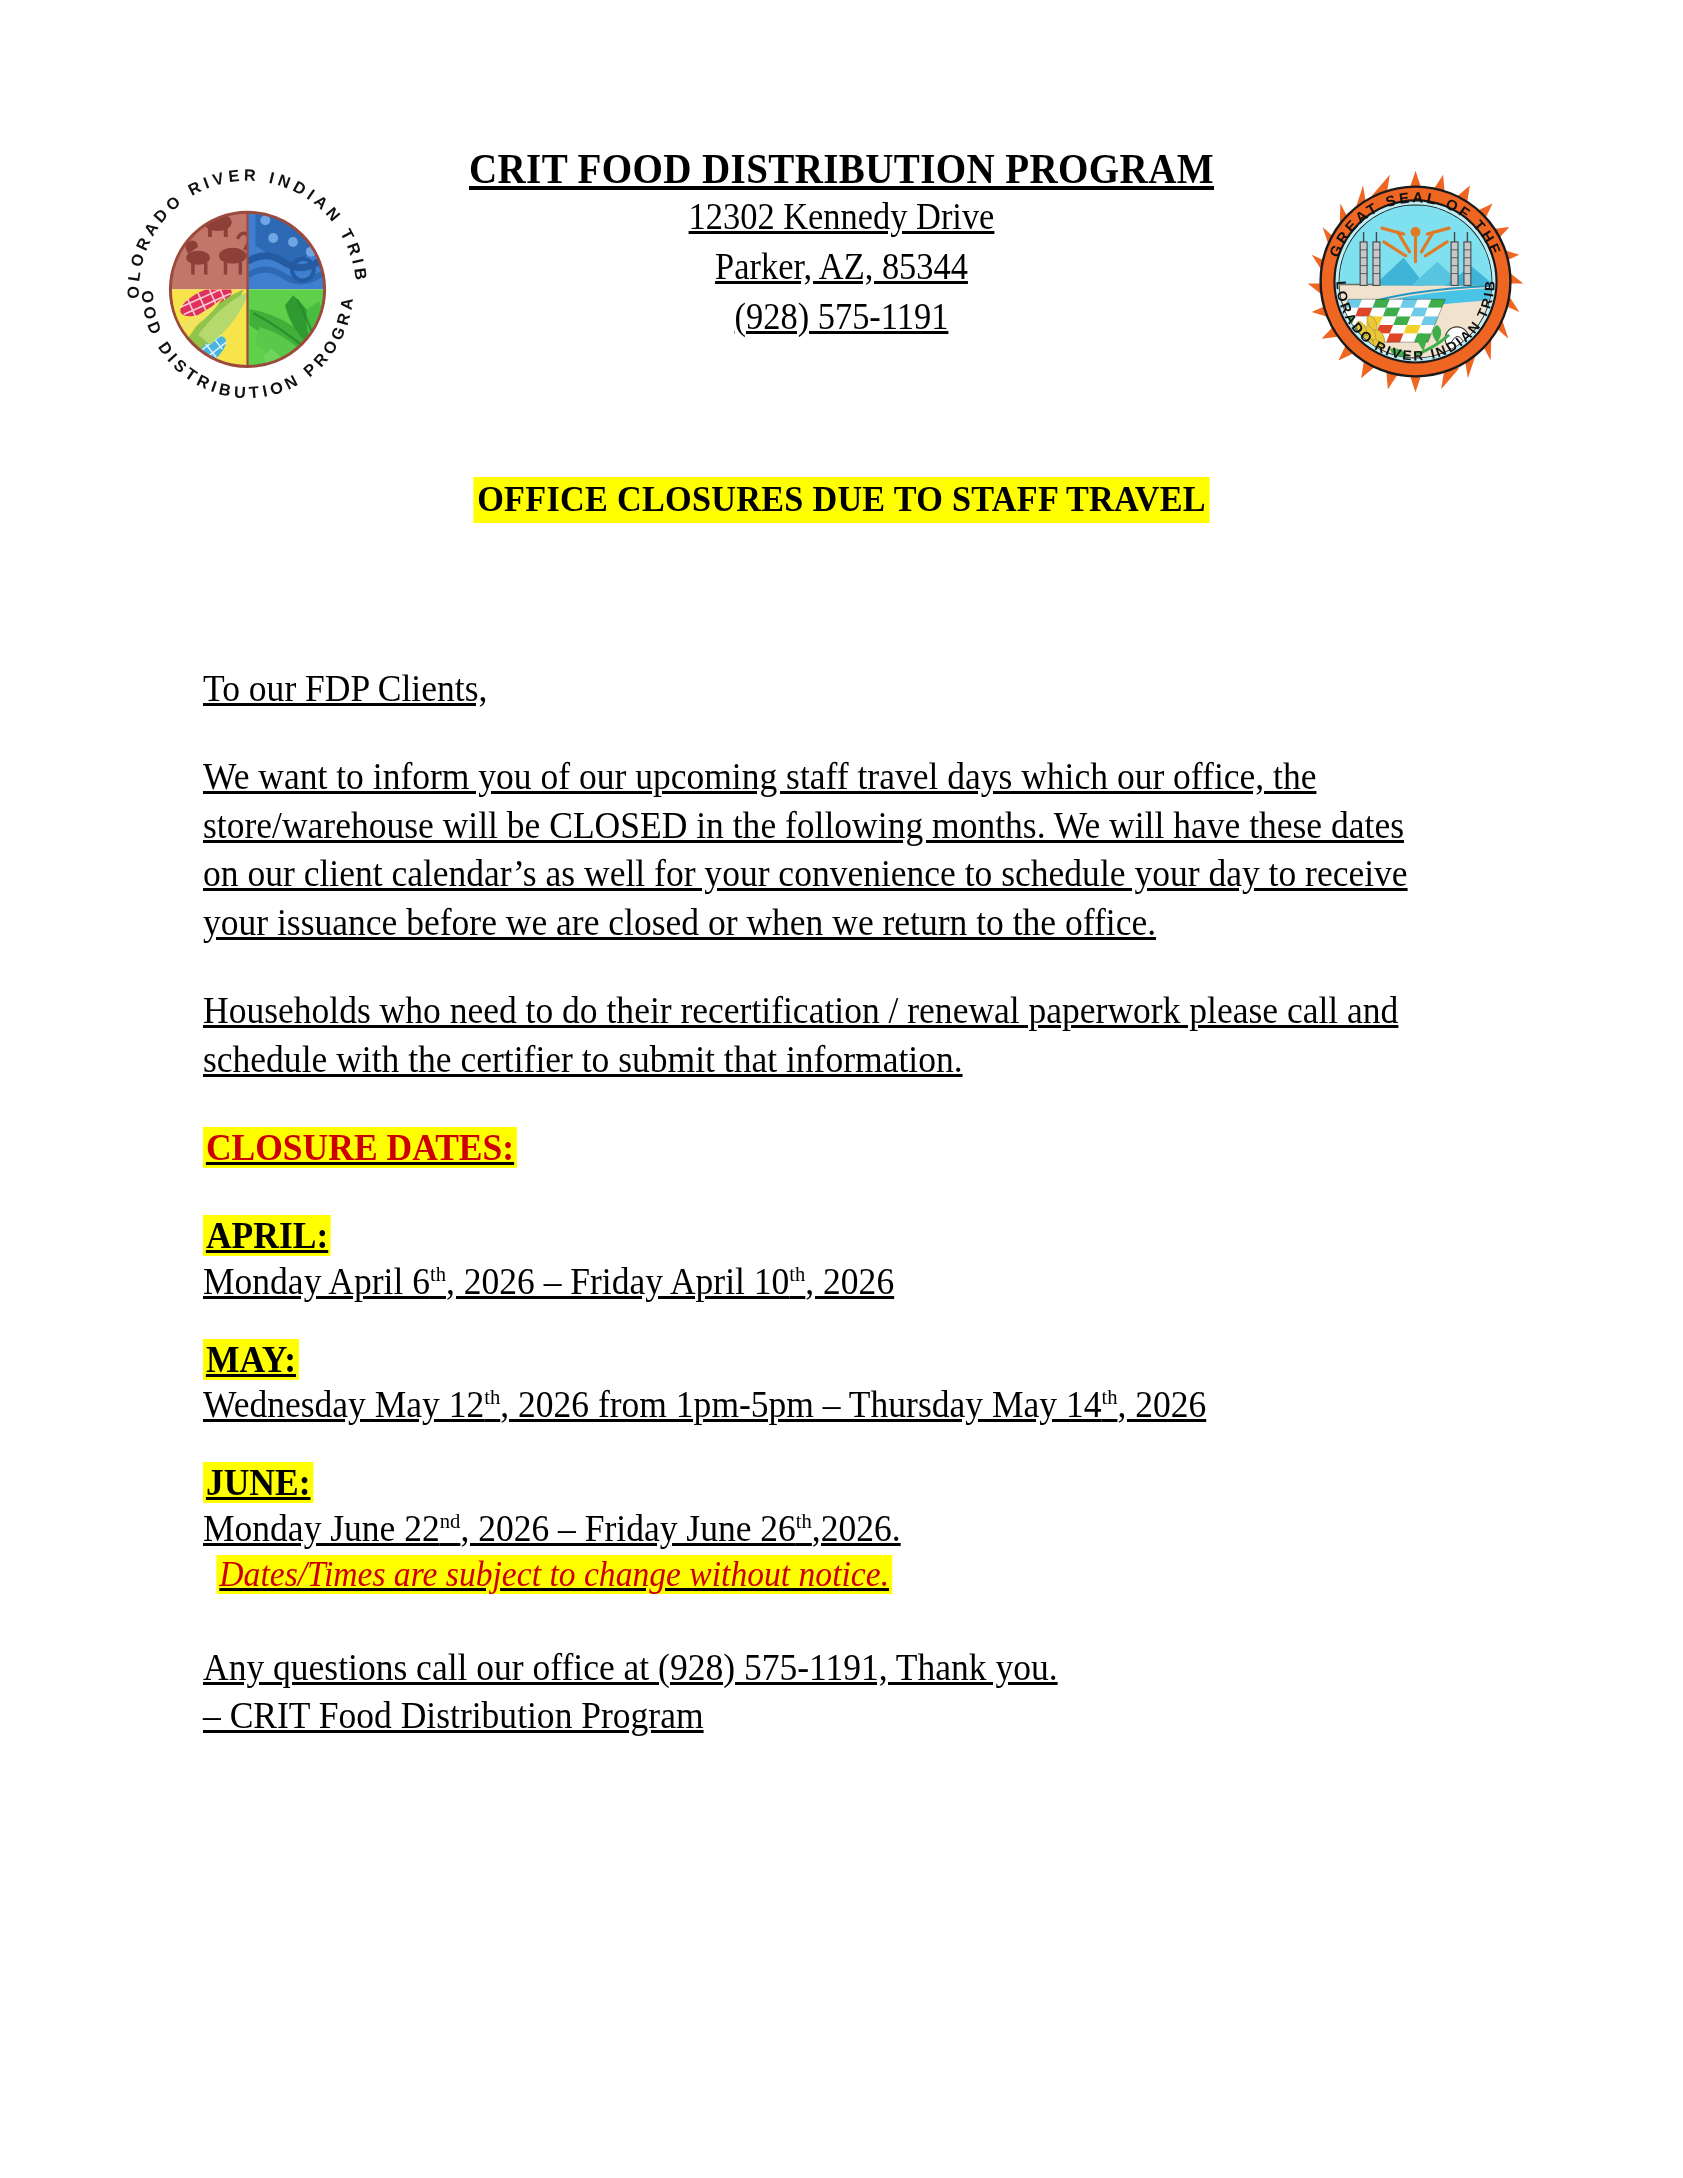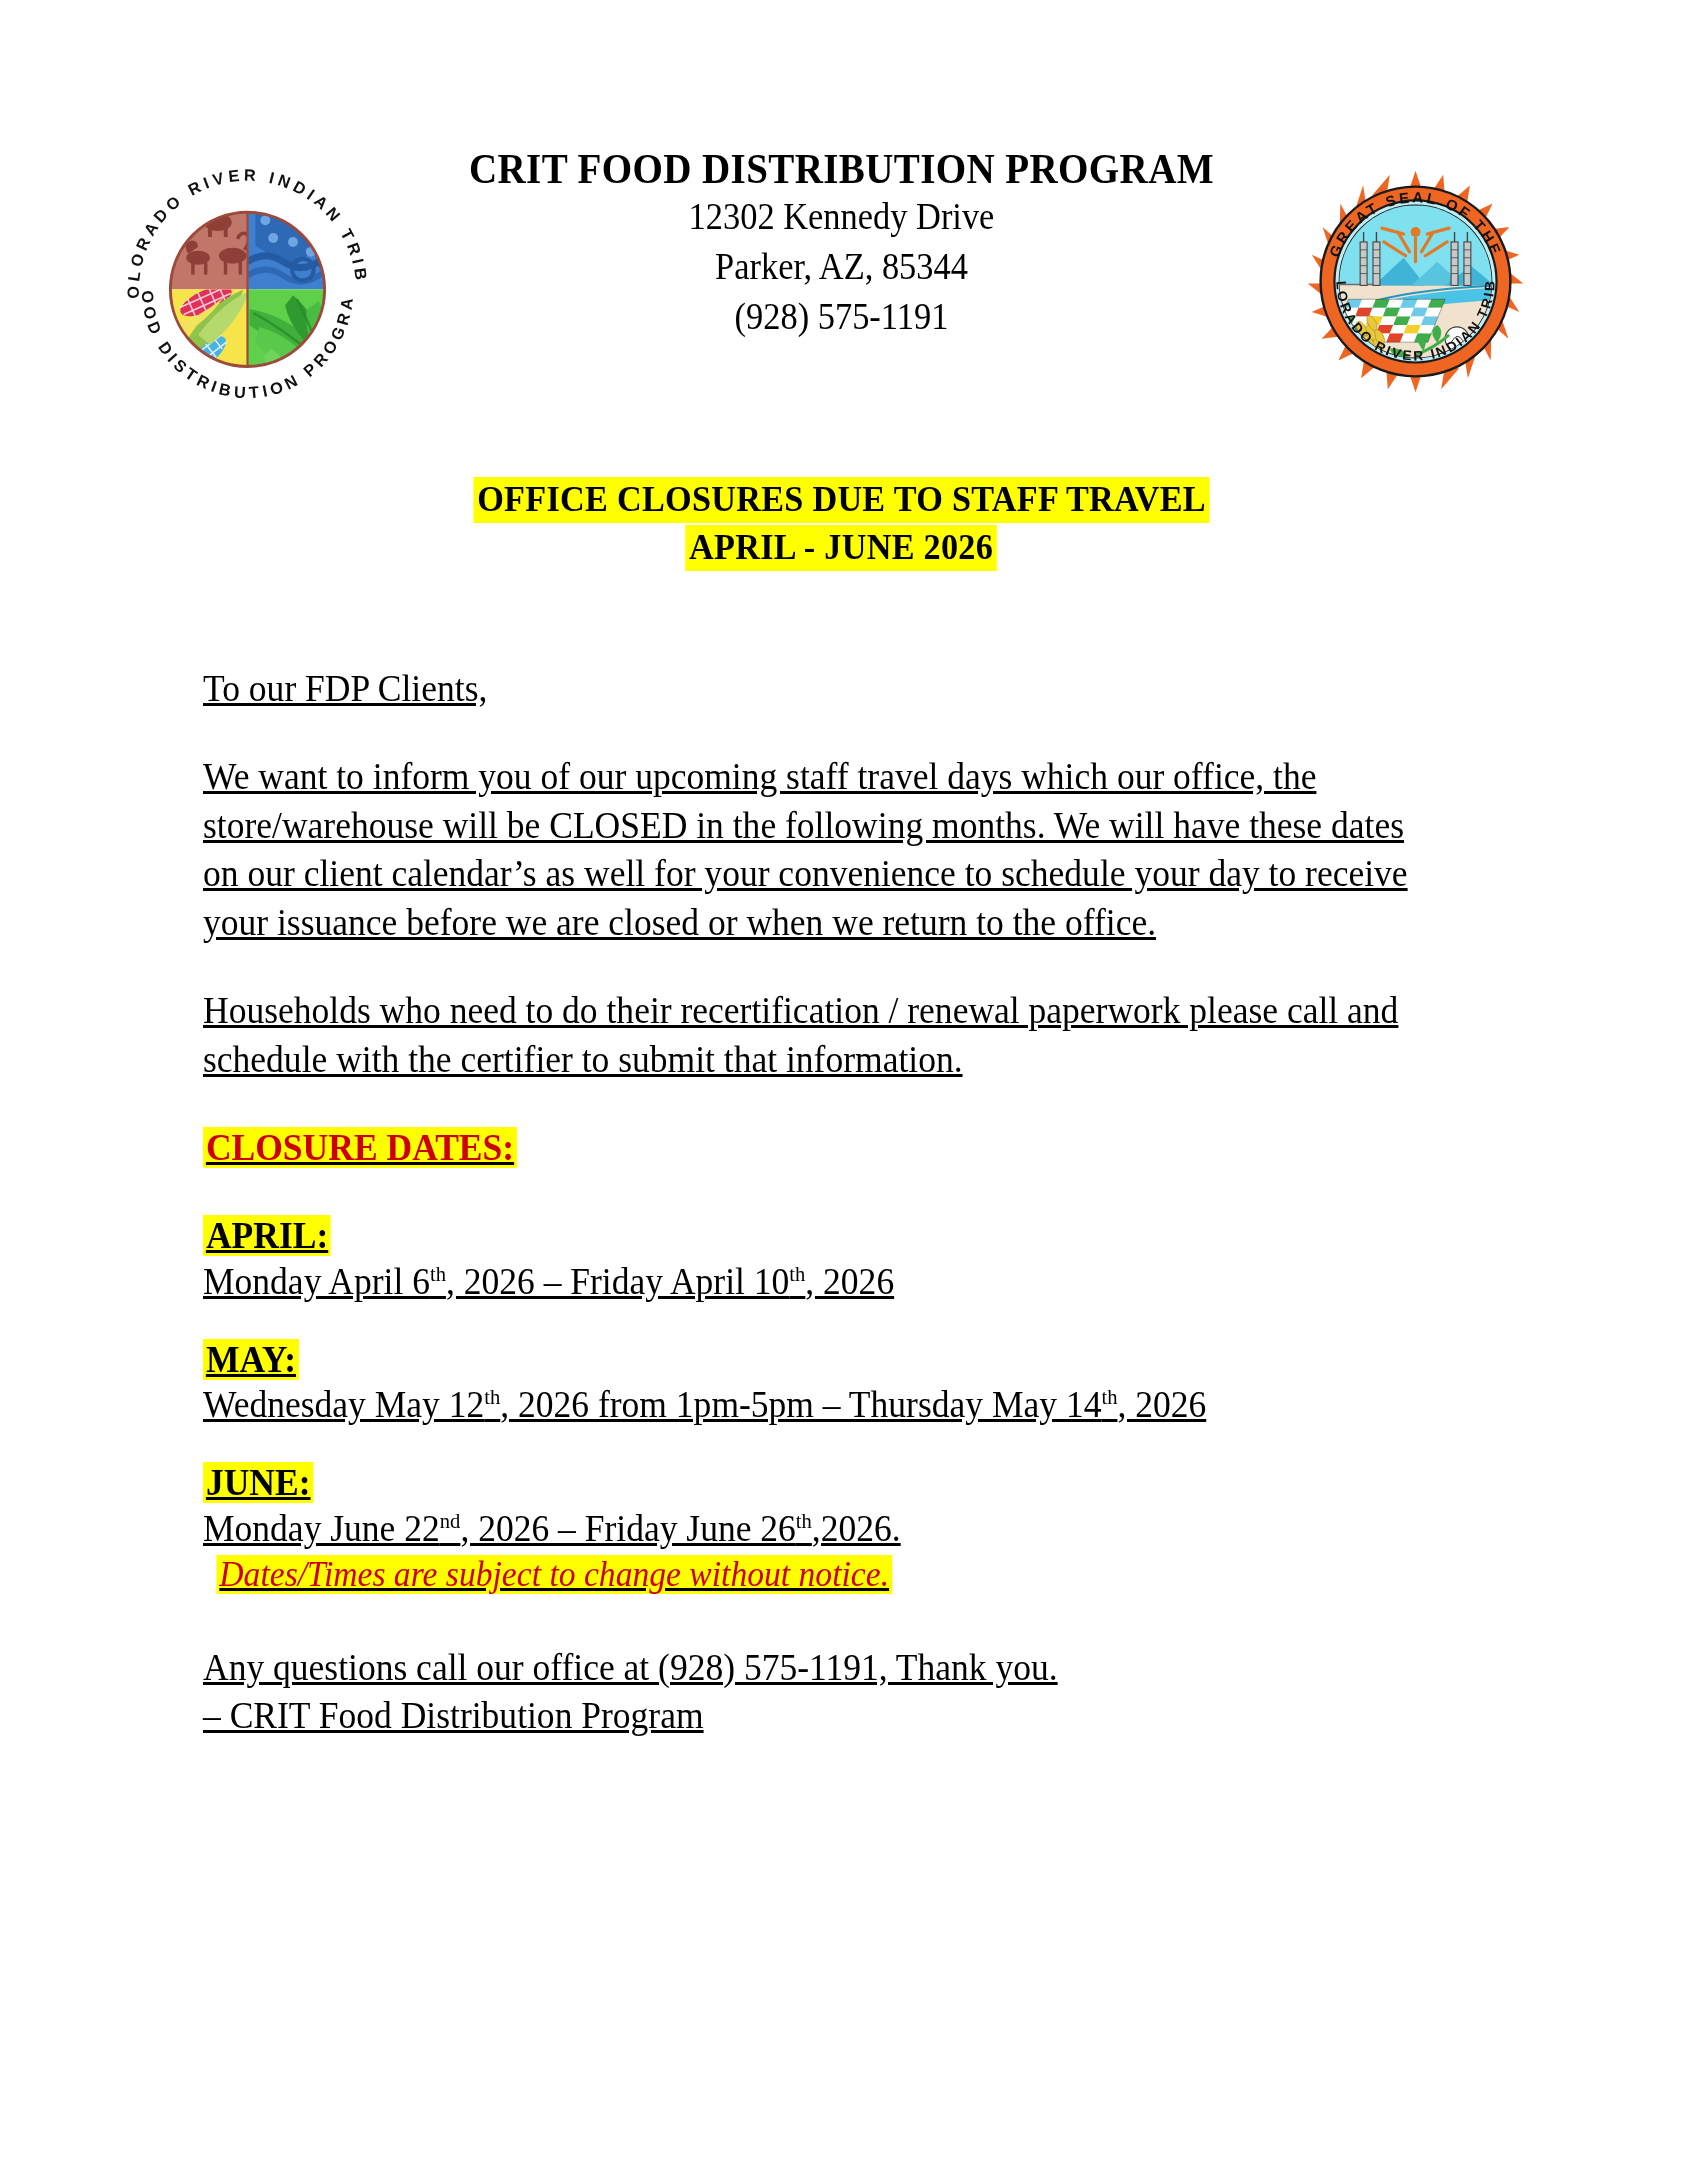--- a/index.html
+++ b/index.html
@@ -45,20 +45,21 @@
     width: 257px;
     height: 257px;
   }
 
   .header-text {
     position: absolute;
     left: 396px;
     top: 18px;
     width: 891px;
     text-align: center;
+    text-decoration: underline;
   }
   .org-title {
     font-size: 42px;
     font-weight: bold;
     letter-spacing: 0.4px;
     line-height: 1.08;
     transform: scaleX(0.93);
     transform-origin: center top;
     white-space: nowrap;
   }
@@ -442,21 +443,20 @@
         </text>
         <text font-family="Liberation Sans, sans-serif" font-size="14" font-weight="bold" letter-spacing="2.4" fill="#111">
           <textPath href="#sealBot" startOffset="50%" text-anchor="middle">COLORADO RIVER INDIAN TRIBES</textPath>
         </text>
       </svg>
     </div>
   </div>
 
   <div class="notice-title">
     <div class="row"><span class="ln">OFFICE CLOSURES DUE TO STAFF TRAVEL</span></div>
-    <div class="row"><span class="ln">APRIL - JUNE 2026</span></div>
   </div>
 
   <div class="body-block">
 
     <p>To our FDP Clients,</p>
 
     <div class="gap-md"></div>
 
     <p>We want to inform you of our upcoming staff travel days which our office, the store/warehouse will be CLOSED in the following months. We will have these dates on our client calendar’s as well for your convenience to schedule your day to receive your issuance before we are closed or when we return to the office.</p>
 

